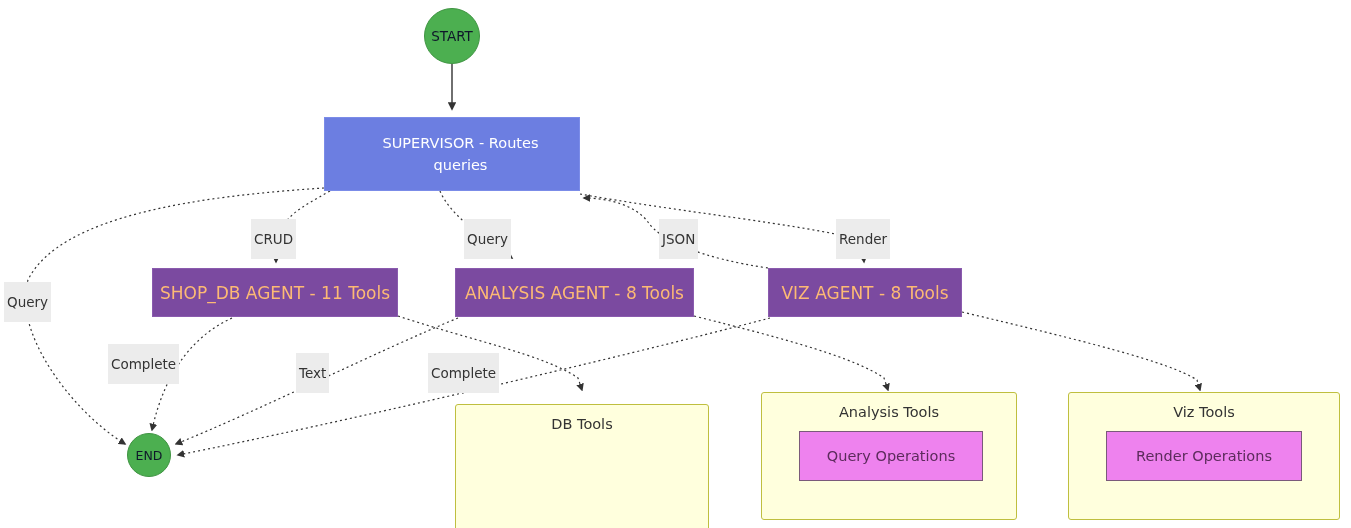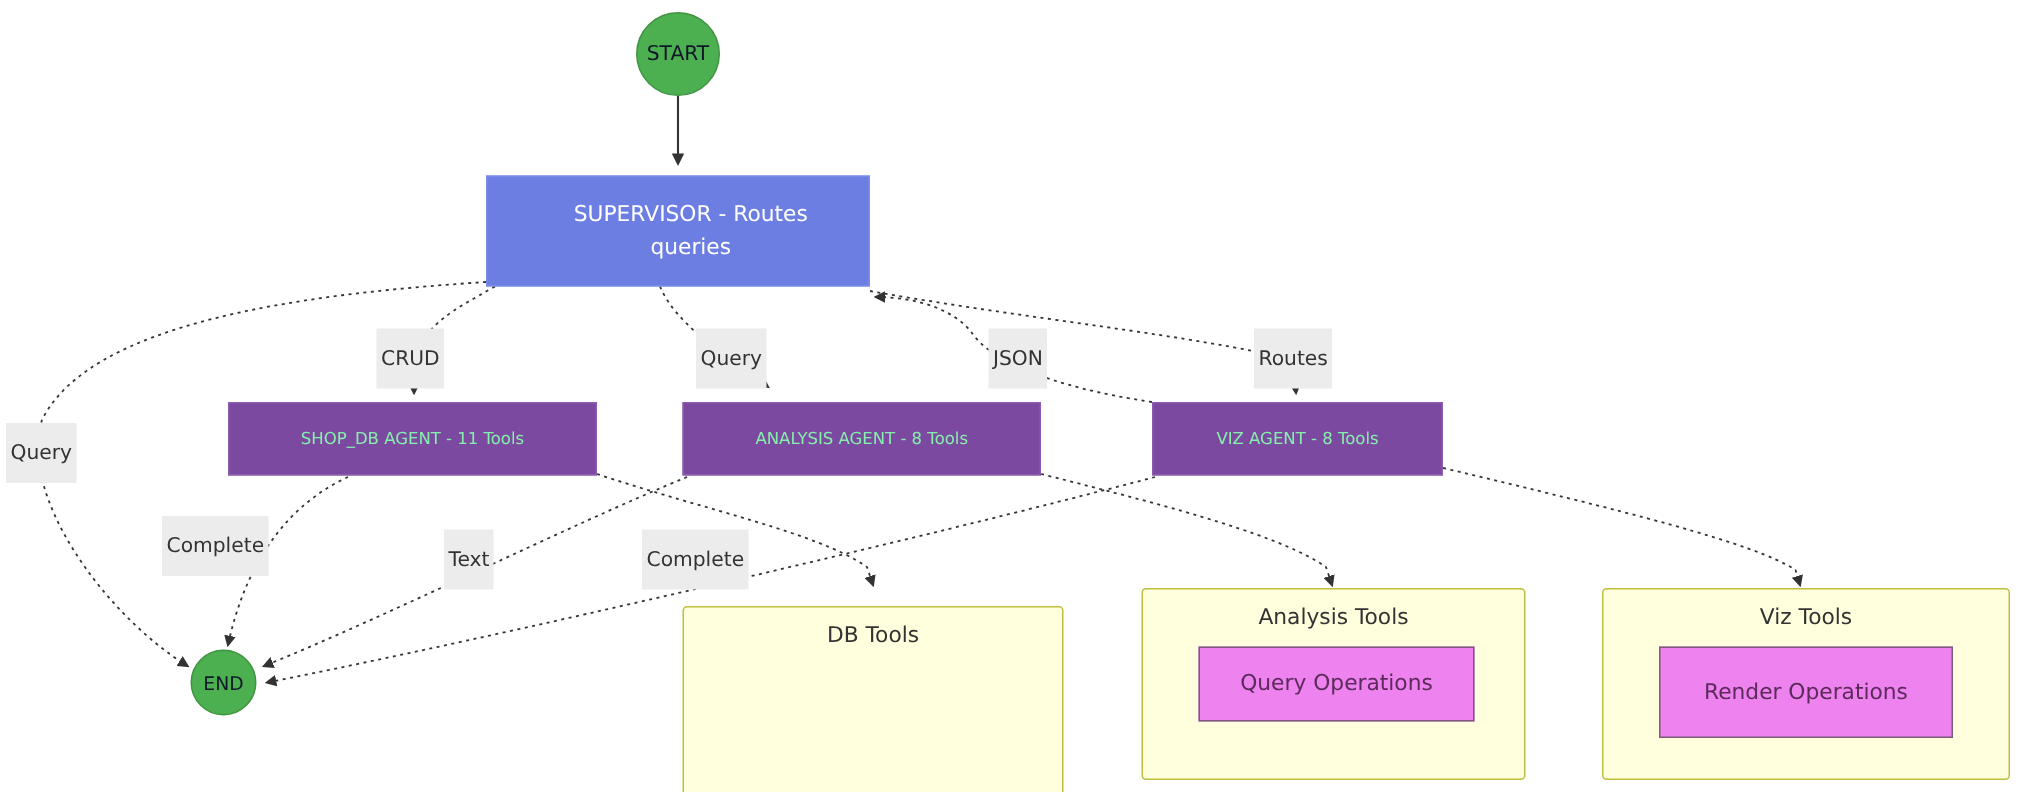--- a/index.html
+++ b/index.html
@@ -35,22 +35,22 @@
   .terminal {
     border-radius: 50%;
     background: #4caf50;
     border: 1px solid #3f9442;
     color: #0f172a;
     font-size: 13.5px;
   }
   .agent {
     background: #7b4aa0;
     border: 1px solid #8a5bae;
-    color: #86efac;
-    font-size: 11px;
+    color: #fdba74;
+    font-size: 17px;
   }
   .supervisor {
     background: #6c7ee1;
     border: 1px solid #7b8ce8;
     color: #ffffff;
     font-size: 14.5px;
     line-height: 1.55;
     flex-direction: column;
   }
   .subgraph {
@@ -162,34 +162,34 @@
 
   <div class="subgraph" style="left:761px; top:392px; width:256px; height:128px;">
     <div class="subgraph-title">Analysis Tools</div>
     <div class="tool" style="left:37px; top:38px; width:184px; height:50px;">
       <span>Query Operations</span>
     </div>
   </div>
 
   <div class="subgraph" style="left:1068px; top:392px; width:272px; height:128px;">
     <div class="subgraph-title">Viz Tools</div>
-    <div class="tool" style="left:37px; top:38px; width:196px; height:61px;">
+    <div class="tool" style="left:37px; top:38px; width:196px; height:50px;">
       <span>Render Operations</span>
     </div>
   </div>
 
   <div class="edge-label" style="left:4px; top:282px;">Query</div>
 
   <div class="edge-label" style="left:251px; top:219px;">CRUD</div>
 
   <div class="edge-label" style="left:429px; top:219px;margin-left:35px;">Query</div>
 
   <div class="edge-label" style="left:659px; top:219px;">JSON</div>
 
-  <div class="edge-label" style="left:836px; top:219px;">Routes</div>
+  <div class="edge-label" style="left:836px; top:219px;">Render</div>
 
   <div class="edge-label" style="left:108px; top:344px;">Complete</div>
 
   <div class="edge-label" style="left:296px; top:353px;">Text</div>
 
   <div class="edge-label" style="left:428px; top:353px;">Complete</div>
 
 </div>
 
 </body></html>

